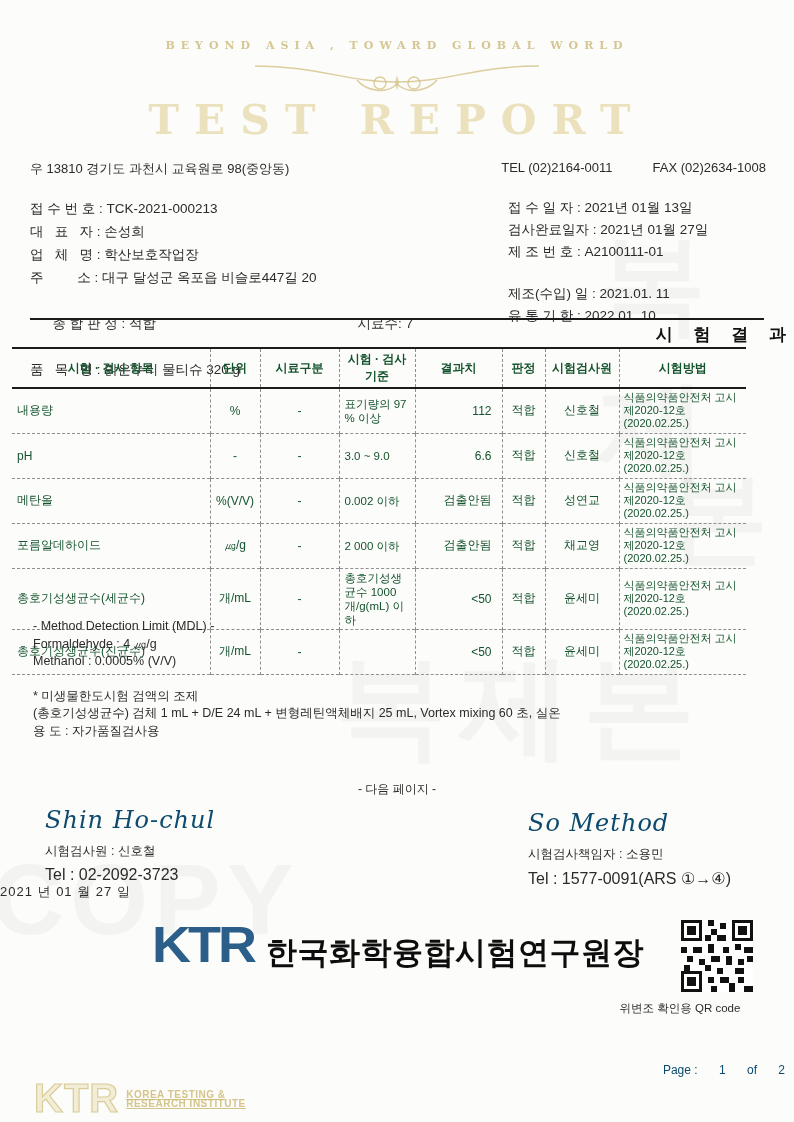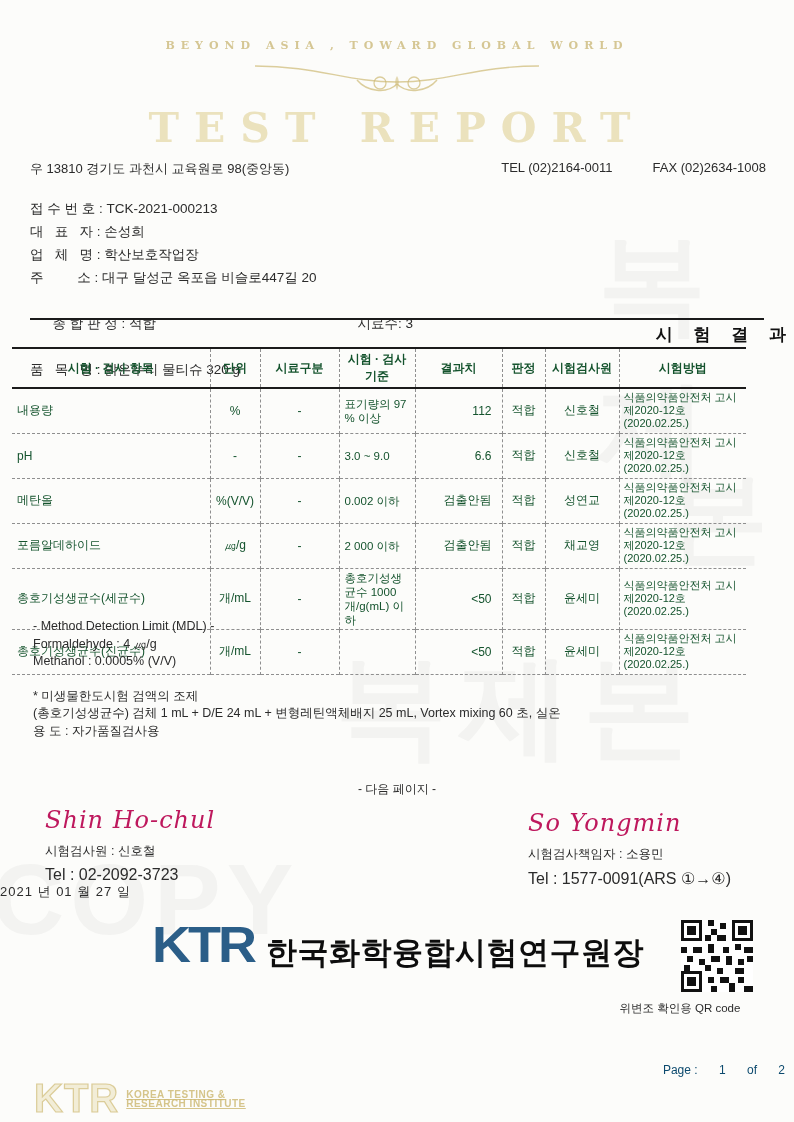--- a/index.html
+++ b/index.html
@@ -12,21 +12,21 @@
   .wm1{top:212px;left:598px;font-size:108px;}
   .wm2{top:632px;left:335px;font-size:112px;}
   .wm3{top:842px;left:-8px;font-size:100px;letter-spacing:6px;}
   .wm4{top:452px;left:668px;font-size:100px;}
 
   
   .masthead-slogan{position:absolute;top:39px;left:0;width:100%;text-align:center;
       font-family:"DejaVu Serif",serif;font-size:11px;font-weight:bold;
       letter-spacing:6px;color:rgba(198,178,108,0.72);}
   .flourish{position:absolute;top:56px;left:247px;}
-  .masthead-title{position:absolute;top:104px;left:0;width:100%;text-align:center;
+  .masthead-title{position:absolute;top:96px;left:0;width:100%;text-align:center;
       font-family:"DejaVu Serif",serif;font-size:41px;font-weight:bold;
       letter-spacing:15px;color:rgba(221,204,138,0.55);}
 
   
   .address{position:absolute;top:160px;left:30px;font-size:13px;}
   .telfax{position:absolute;top:160px;right:28px;font-size:13px;display:flex;gap:40px;}
 
   
   .info-left{position:absolute;top:197px;left:30px;font-size:13.5px;line-height:23px;}
   .info-right{position:absolute;top:197px;left:508px;font-size:13.5px;line-height:22px;}
@@ -57,21 +57,21 @@
   
   .notes{position:absolute;top:618px;left:33px;font-size:12.5px;line-height:17.5px;}
   .notes-gap{height:17px;}
 
   .next-page{position:absolute;top:781px;left:0;width:100%;text-align:center;font-size:12px;}
 
   
   .sig{position:absolute;}
   .sig-left{top:806px;left:45px;}
   .sig-right{top:809px;left:528px;}
-  .sig-script{font-family:"DejaVu Serif",serif;font-style:italic;font-size:24px;color:#be185d;letter-spacing:1px;}
+  .sig-script{font-family:"DejaVu Serif",serif;font-style:italic;font-size:24px;color:#0c4a6e;letter-spacing:1px;}
   .sig-role{font-size:12.5px;margin-top:9px;}
   .sig-tel{font-size:16px;margin-top:6px;}
 
   .issue-date{position:absolute;top:883px;left:0;width:100%;text-align:left;font-size:13px;letter-spacing:1px;}
 
   
   .org-row{position:absolute;top:914px;left:152px;display:flex;align-items:center;gap:12px;}
   .ktr-logo{font-size:54px;font-weight:bold;color:#2b5e88;letter-spacing:-3px;
       font-family:"Liberation Sans",sans-serif;transform:scaleY(0.92);}
   .org-name{font-size:31px;font-weight:bold;color:#0d0d0d;letter-spacing:0.5px;margin-top:16px;}
@@ -113,25 +113,33 @@
     <span>TEL (02)2164-0011</span>
     <span>FAX (02)2634-1008</span>
   </div>
 
   <div class="info-left">
     <div class="info-line">접 수 번 호 : TCK-2021-000213</div>
     <div class="info-line">대   표   자 : 손성희</div>
     <div class="info-line">업   체   명 : 학산보호작업장</div>
     <div class="info-line">주         소 : 대구 달성군 옥포읍 비슬로447길 20</div>
     <div class="info-line">
-      <span class="judge-part">종 합 판 정 : 적합</span><span>시료수: 3</span>
+      <span class="judge-part">종 합 판 정 : 적합</span><span>시료수: 7</span>
     </div>
     <div class="info-line">품   목   명 : 맑은누리 물티슈 320 g</div>
   </div>
 
+  <div class="info-right">
+    <div class="info-line">접 수 일 자 : 2021년 01월 13일</div>
+    <div class="info-line">검사완료일자 : 2021년 01월 27일</div>
+    <div class="info-line">제 조 번 호 : A2100111-01</div>
+    <div class="info-gap"></div>
+    <div class="info-line">제조(수입) 일 : 2021.01. 11</div>
+    <div class="info-line">유 통 기 한 : 2022.01. 10</div>
+  </div>
 
   <div class="divider"></div>
 
   <div class="results-title">시 험 결 과</div>
 
   <table class="results">
     <colgroup>
       <col style="width:198px">
         <col style="width:50px">
         <col style="width:79px">
@@ -228,21 +236,21 @@
   </div>
 
   <div class="next-page">- 다음 페이지 -</div>
 
   <div class="sig sig-left">
     <div class="sig-script">Shin Ho-chul</div>
     <div class="sig-role">시험검사원 : 신호철</div>
     <div class="sig-tel">Tel : 02-2092-3723</div>
   </div>
   <div class="sig sig-right">
-    <div class="sig-script">So Yongmin</div>
+    <div class="sig-script">So Method</div>
     <div class="sig-role">시험검사책임자 : 소용민</div>
     <div class="sig-tel">Tel : 1577-0091(ARS ①→④)</div>
   </div>
 
   <div class="issue-date">2021 년 01 월 27 일</div>
 
   <div class="org-row">
     <span class="ktr-logo">KTR</span>
     <span class="org-name">한국화학융합시험연구원장</span>
   </div>

